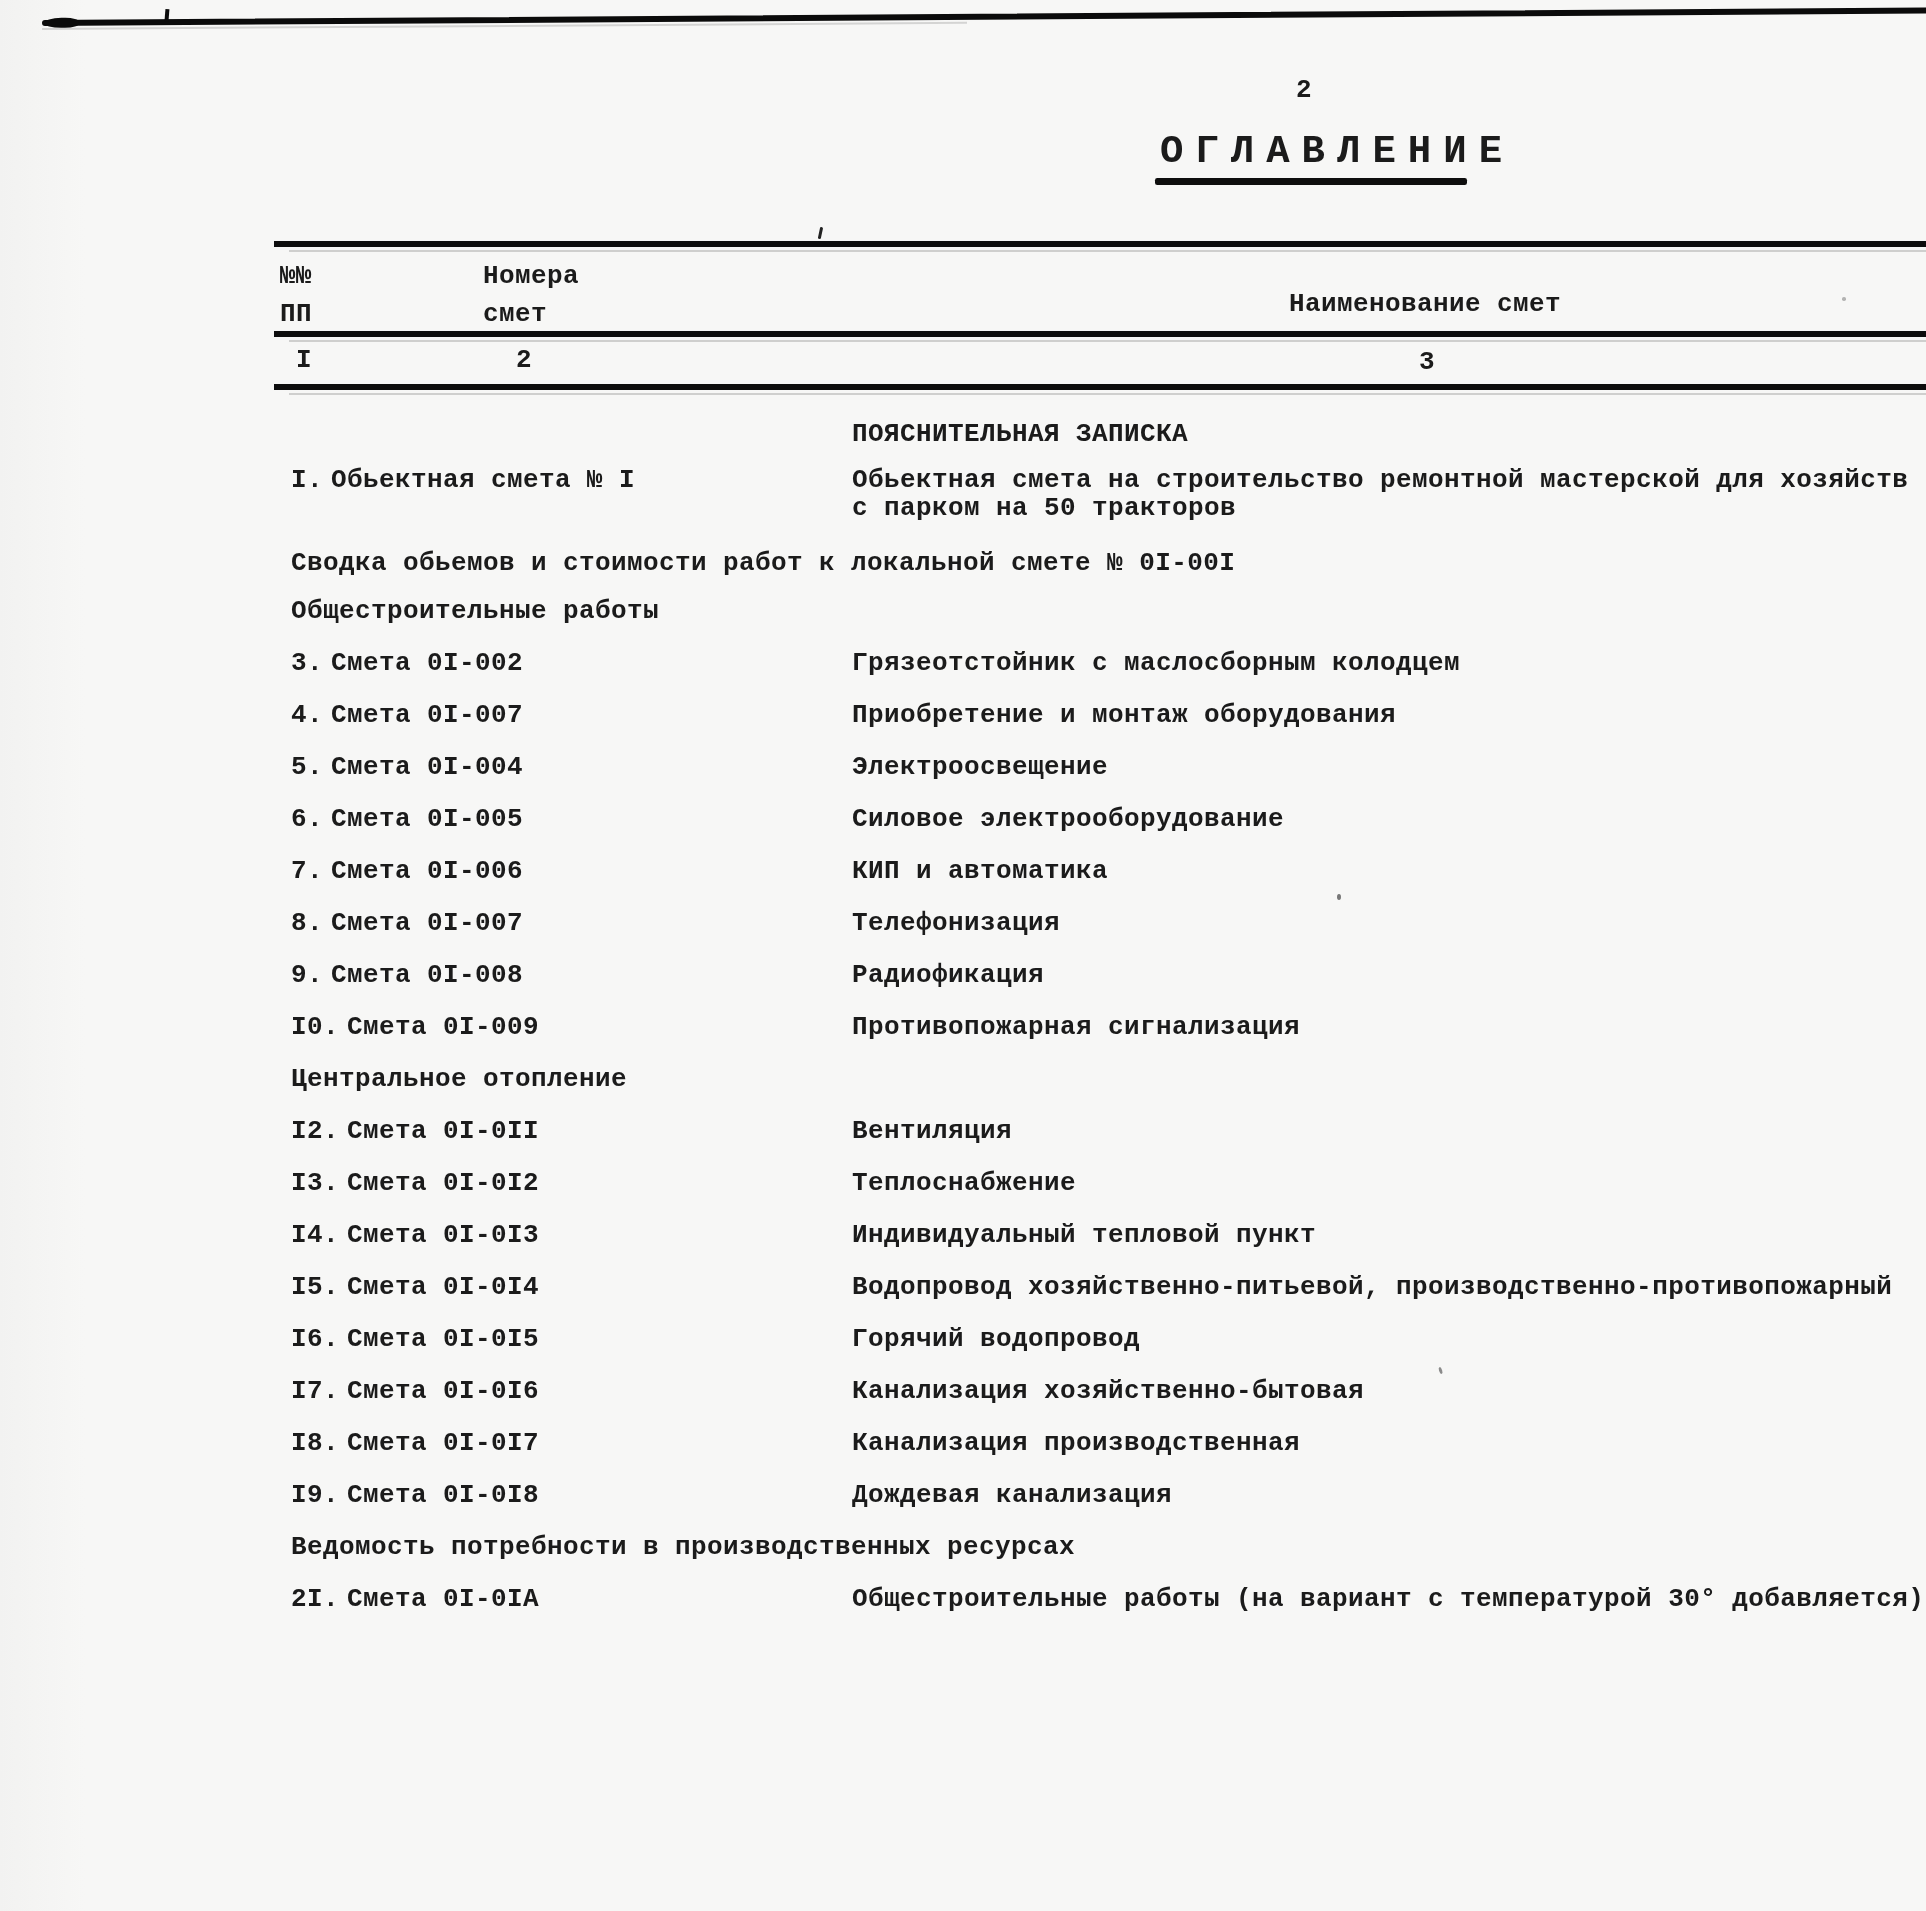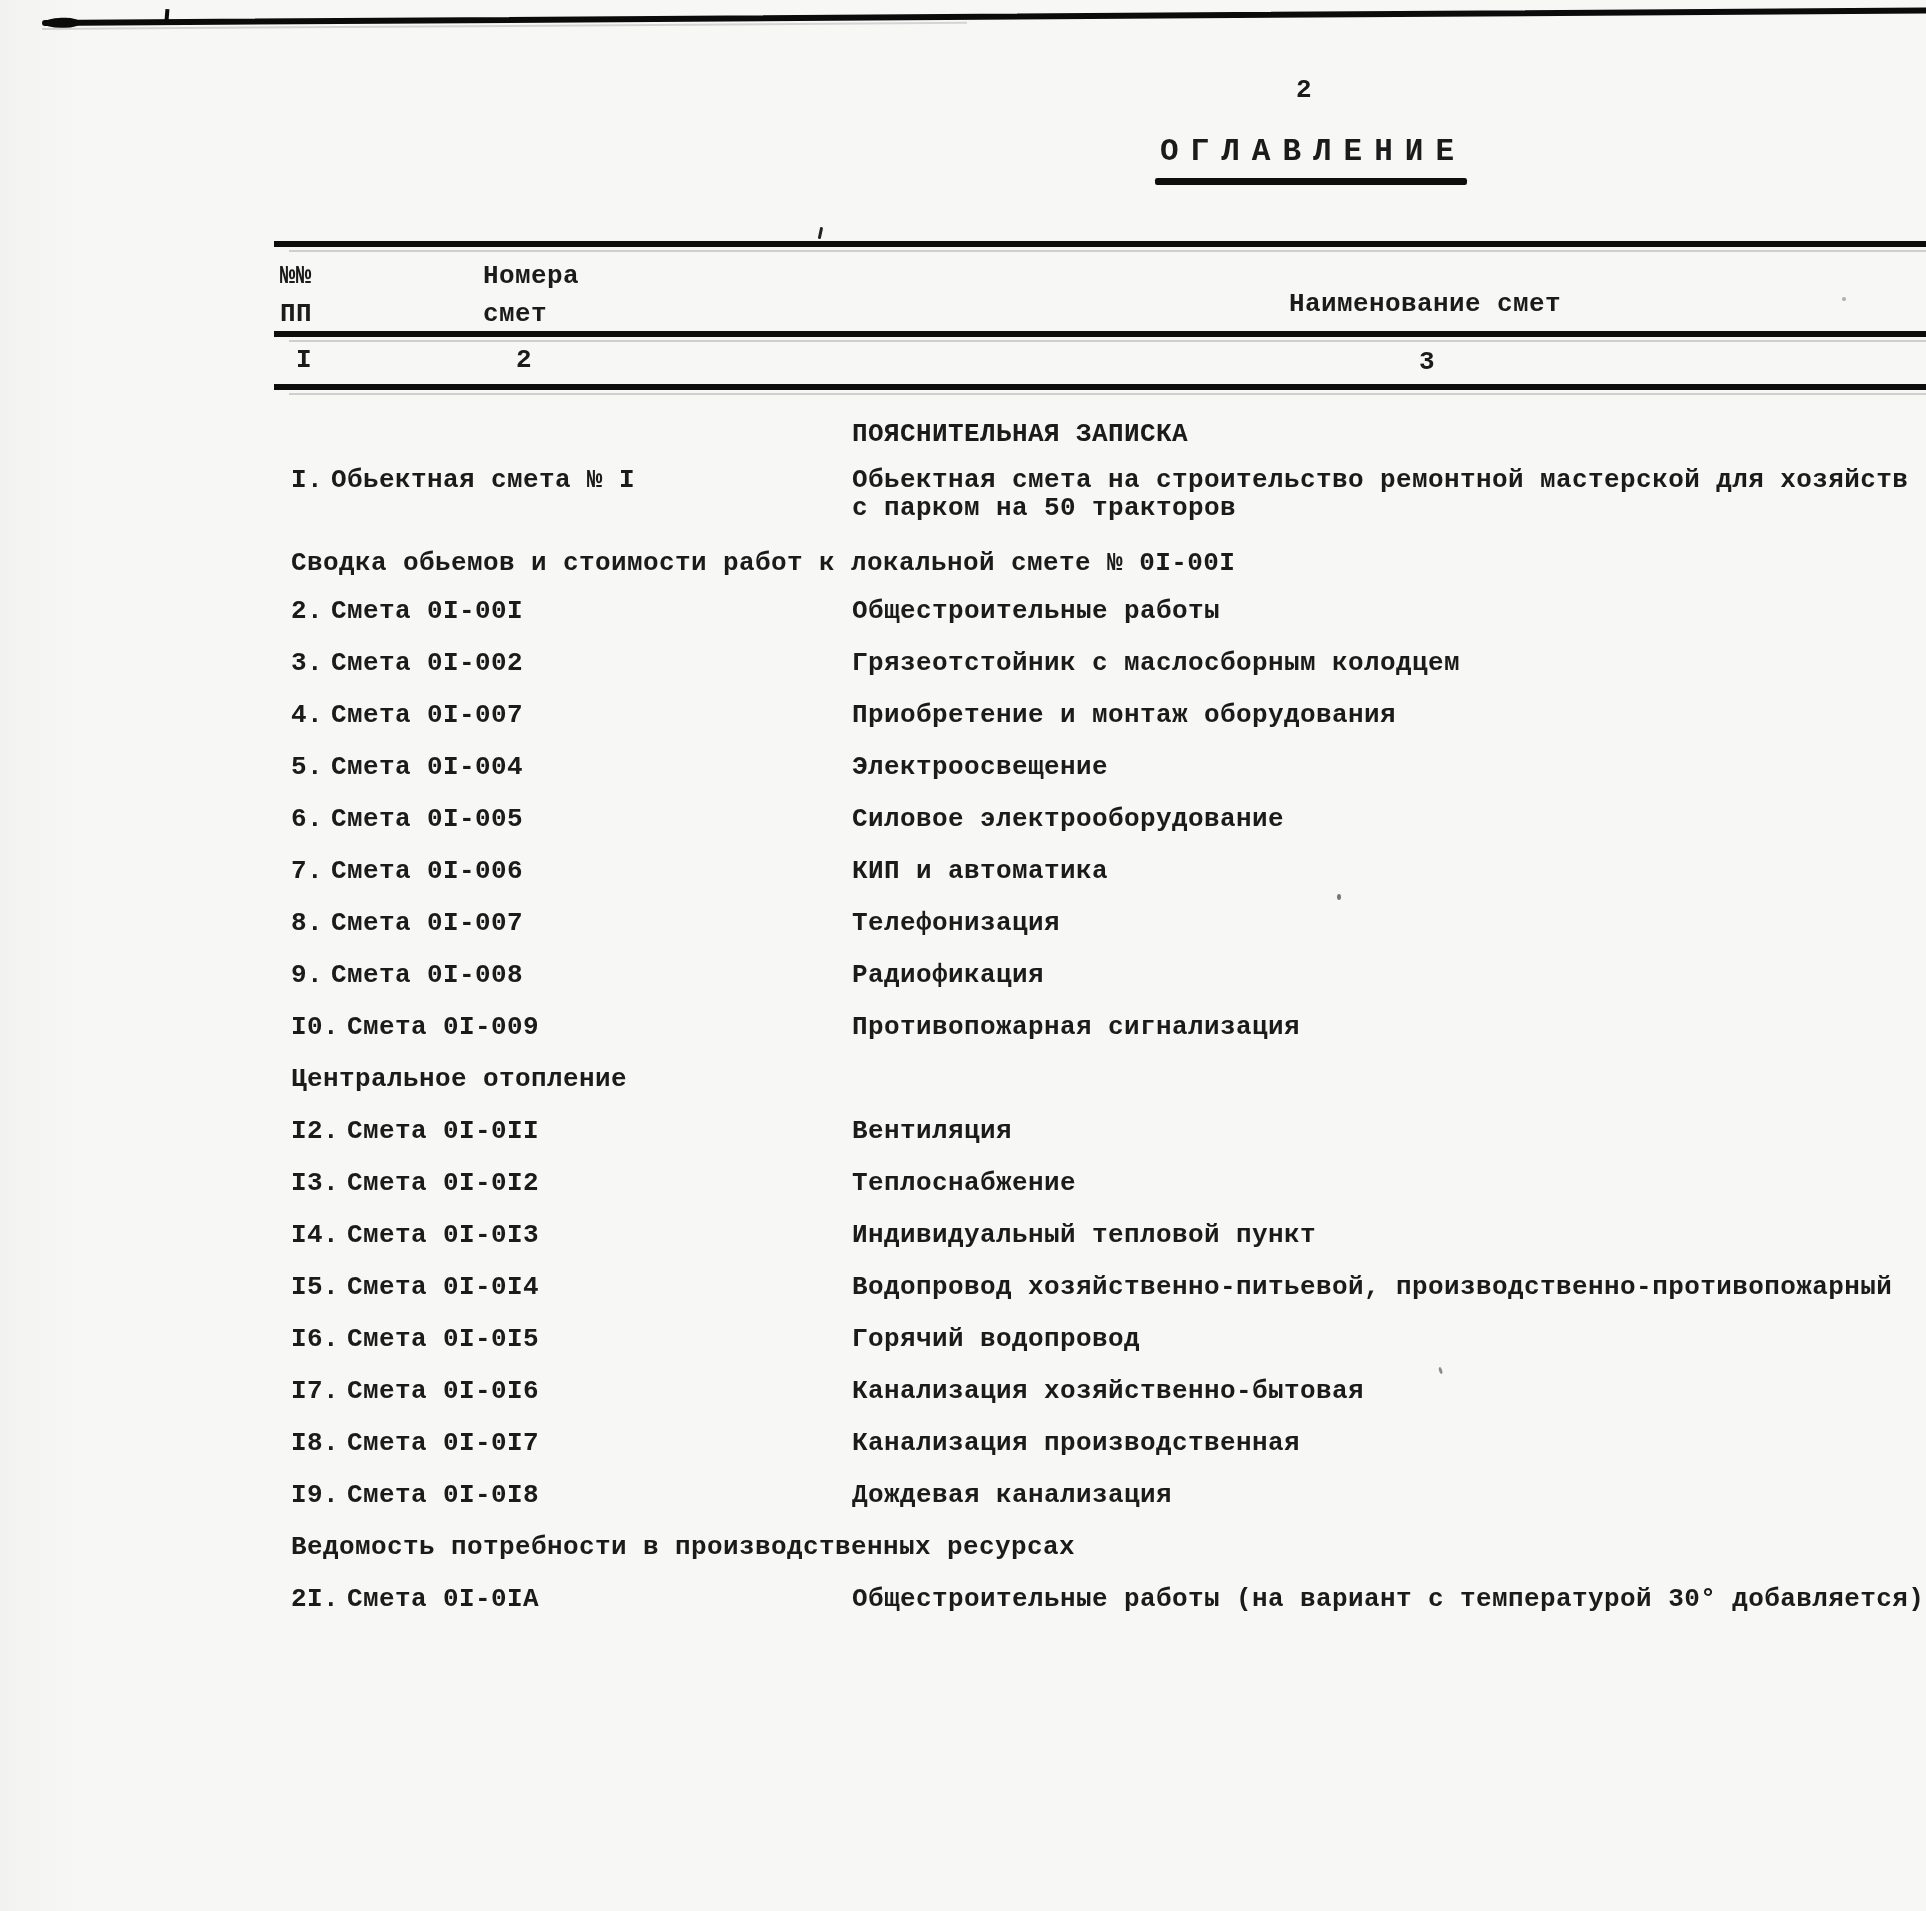--- a/index.html
+++ b/index.html
@@ -21,21 +21,21 @@
   .top-edge .blob{position:absolute;left:2.3px;top:-1.9px;width:35px;height:10px;background:#0b0b0b;border-radius:50% 40% 40% 50%;}
   .top-edge .spike{position:absolute;left:123px;top:-10px;width:3.5px;height:12.3px;background:#0b0b0b;transform:rotate(5deg);}
   .top-edge .shadow{position:absolute;left:0;top:7.7px;width:925px;height:2.3px;background:rgba(0,0,0,.14);}
   .speck{position:absolute;background:#333;border-radius:50%;}
   .speck.s1{left:819px;top:227px;width:2.7px;height:11.6px;transform:rotate(12deg);border-radius:1.2px;background:#222;}
   .speck.s2{left:1337px;top:894px;width:3.9px;height:5.8px;opacity:.65;}
   .speck.s3{left:1439px;top:1367px;width:3.1px;height:6.5px;opacity:.55;transform:rotate(-18deg);}
   .speck.s4{left:1842px;top:297px;width:3.5px;height:3.5px;opacity:.35;}
 
   .page-number{position:absolute;left:1296px;top:76px;font-size:26px;line-height:28px;}
-  .doc-title{position:absolute;left:1160px;top:136px;font-size:31px;line-height:32px;letter-spacing:12px;white-space:nowrap;}
+  .doc-title{position:absolute;left:1160px;top:136px;font-size:39px;line-height:32px;letter-spacing:12px;white-space:nowrap;}
   .title-underline{position:absolute;left:1155px;top:178px;width:312px;height:6.5px;background:#0e0e0e;border-radius:2.3px;}
 
   .rule{position:absolute;left:274px;width:2328px;height:6.2px;background:#0d0d0d;}
   .rule::after{content:"";position:absolute;left:15.4px;right:23px;top:8.9px;height:2.3px;background:rgba(0,0,0,.16);}
   .rule.r1{top:241px;}
   .rule.r2{top:331px;}
   .rule.r3{top:384px;}
 
   .hdr{position:absolute;font-size:26px;line-height:38px;white-space:pre;}
   .hdr.c1{left:280px;top:257px;}
@@ -93,21 +93,20 @@
 
     <div class="trow mb70">
       <div class="cell-left"><span class="num">I.</span><span class="est">Обьектная смета № I</span></div>
       <div class="cell-right">Обьектная смета на строительство ремонтной мастерской для хозяйств
 с парком на 50 тракторов</div>
     </div>
     <div class="trow mb52">
       <div class="cell-right">Сводка обьемов и стоимости работ к локальной смете № 0I-00I</div>
     </div>
     <div class="trow">
-      <div class="cell-left"><span class="num">2.</span><span class="est">Смета 0I-00I</span></div>
       <div class="cell-right">Общестроительные работы</div>
     </div>
     <div class="trow">
       <div class="cell-left"><span class="num">3.</span><span class="est">Смета 0I-002</span></div>
       <div class="cell-right">Грязеотстойник с маслосборным колодцем</div>
     </div>
     <div class="trow">
       <div class="cell-left"><span class="num">4.</span><span class="est">Смета 0I-007</span></div>
       <div class="cell-right">Приобретение и монтаж оборудования</div>
     </div>

